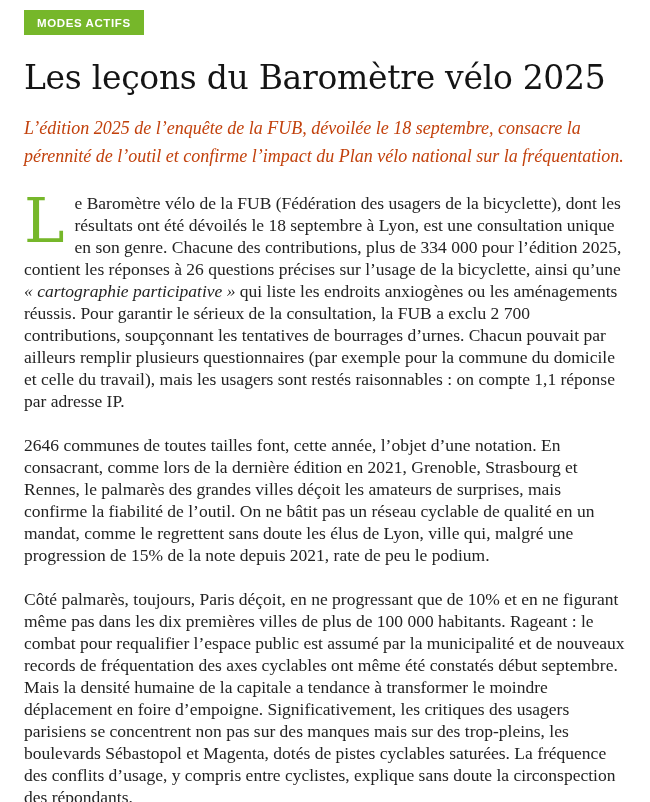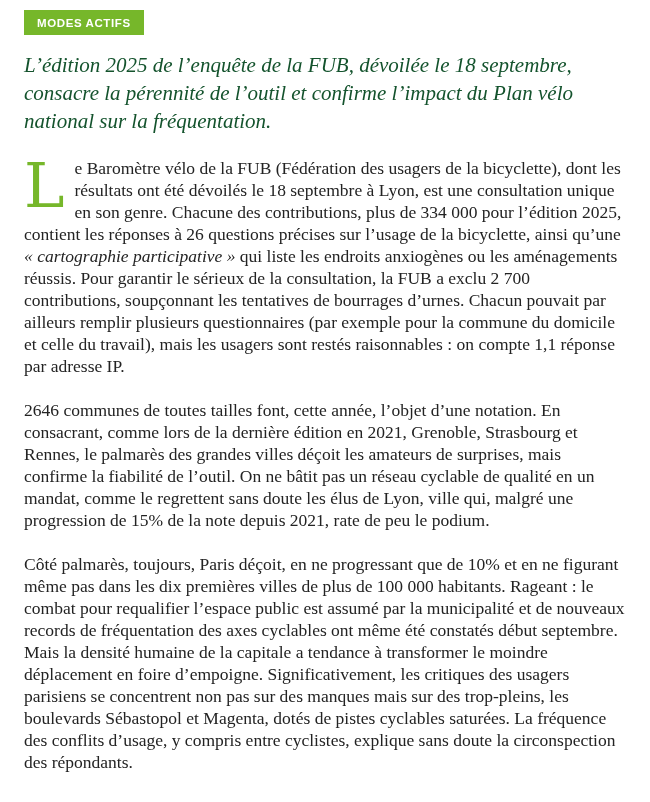--- a/index.html
+++ b/index.html
@@ -36,23 +36,23 @@
     font-size: 33px;
     font-weight: 400;
     color: #141414;
     letter-spacing: -0.3px;
     line-height: 1.18;
     margin: 24px 0 0 0;
   }
   .standfirst {
     font-family: "Liberation Serif", serif;
     font-style: italic;
-    font-size: 21px;
+    font-size: 18px;
     line-height: 28px;
-    color: #14532d;
+    color: #c2410c;
     margin: 16px 0 0 0;
   }
   .article-body {
     margin-top: 22px;
     font-family: "Liberation Serif", serif;
     font-size: 17.5px;
     line-height: 22px;
     color: #232323;
   }
   .par {
@@ -69,20 +69,21 @@
   .inline-quote {
   }
 </style>
 </head>
 <body>
 
 <div class="page">
 
   <a class="badge">MODES ACTIFS</a>
 
+  <h1 class="title">Les leçons du Baromètre vélo 2025</h1>
 
   <p class="standfirst">L’édition 2025 de l’enquête de la FUB, dévoilée le 18 septembre, consacre la pérennité de l’outil et confirme l’impact du Plan vélo national sur la fréquentation.</p>
 
   <div class="article-body">
 
     <p class="par"><span class="dropcap">L</span><span>e Baromètre vélo de la FUB (Fédération des usagers de la bicyclette), dont les résultats ont été dévoilés le 18 septembre à Lyon, est une consultation unique en son genre. Chacune des contributions, plus de 334&nbsp;000 pour l’édition 2025, contient les réponses à 26 questions précises sur l’usage de la bicyclette, ainsi qu’une </span><em class="inline-quote">«&nbsp;cartographie participative&nbsp;»</em><span> qui liste les endroits anxiogènes ou les aménagements réussis. Pour garantir le sérieux de la consultation, la FUB a exclu 2&nbsp;700 contributions, soupçonnant les tentatives de bourrages d’urnes. Chacun pouvait par ailleurs remplir plusieurs questionnaires (par exemple pour la commune du domicile et celle du travail), mais les usagers sont restés raisonnables&nbsp;: on compte 1,1 réponse par adresse IP.</span></p>
 
     <p class="par">2646 communes de toutes tailles font, cette année, l’objet d’une notation. En consacrant, comme lors de la dernière édition en 2021, Grenoble, Strasbourg et Rennes, le palmarès des grandes villes déçoit les amateurs de surprises, mais confirme la fiabilité de l’outil. On ne bâtit pas un réseau cyclable de qualité en un mandat, comme le regrettent sans doute les élus de Lyon, ville qui, malgré une progression de 15% de la note depuis 2021, rate de peu le podium.</p>
 
     <p class="par">Côté palmarès, toujours, Paris déçoit, en ne progressant que de 10% et en ne figurant même pas dans les dix premières villes de plus de 100&nbsp;000 habitants. Rageant&nbsp;: le combat pour requalifier l’espace public est assumé par la municipalité et de nouveaux records de fréquentation des axes cyclables ont même été constatés début septembre. Mais la densité humaine de la capitale a tendance à transformer le moindre déplacement en foire d’empoigne. Significativement, les critiques des usagers parisiens se concentrent non pas sur des manques mais sur des trop-pleins, les boulevards Sébastopol et Magenta, dotés de pistes cyclables saturées. La fréquence des conflits d’usage, y compris entre cyclistes, explique sans doute la circonspection des répondants.</p>

